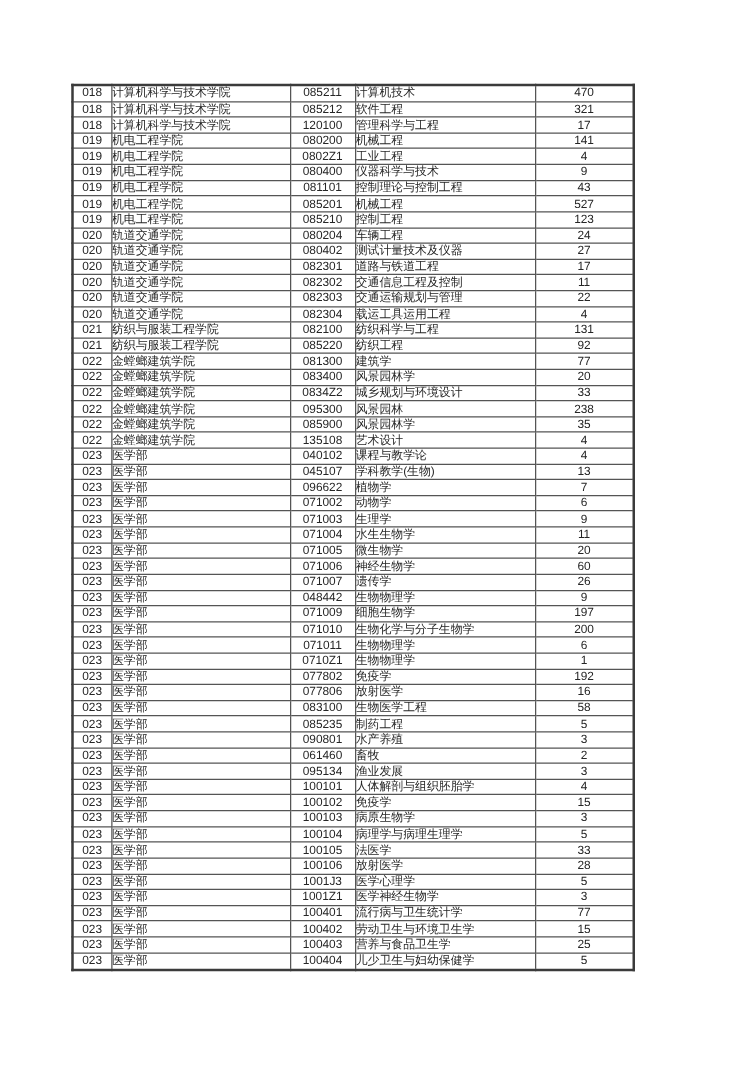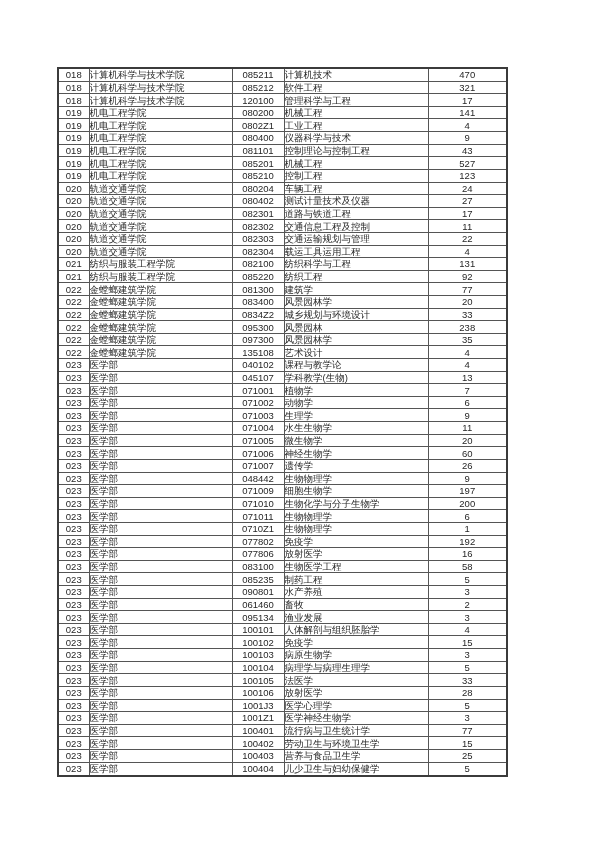--- a/index.html
+++ b/index.html
@@ -199,21 +199,21 @@
         <tr>
           <td class="c">022</td>
           <td class="l">金螳螂建筑学院</td>
           <td class="c">095300</td>
           <td class="l">风景园林</td>
           <td class="c">238</td>
         </tr>
         <tr>
           <td class="c">022</td>
           <td class="l">金螳螂建筑学院</td>
-          <td class="c">097300</td>
+          <td class="c">085900</td>
           <td class="l">风景园林学</td>
           <td class="c">35</td>
         </tr>
         <tr>
           <td class="c">022</td>
           <td class="l">金螳螂建筑学院</td>
           <td class="c">135108</td>
           <td class="l">艺术设计</td>
           <td class="c">4</td>
         </tr>
@@ -227,21 +227,21 @@
         <tr>
           <td class="c">023</td>
           <td class="l">医学部</td>
           <td class="c">045107</td>
           <td class="l">学科教学(生物)</td>
           <td class="c">13</td>
         </tr>
         <tr>
           <td class="c">023</td>
           <td class="l">医学部</td>
-          <td class="c">071001</td>
+          <td class="c">096622</td>
           <td class="l">植物学</td>
           <td class="c">7</td>
         </tr>
         <tr>
           <td class="c">023</td>
           <td class="l">医学部</td>
           <td class="c">071002</td>
           <td class="l">动物学</td>
           <td class="c">6</td>
         </tr>

